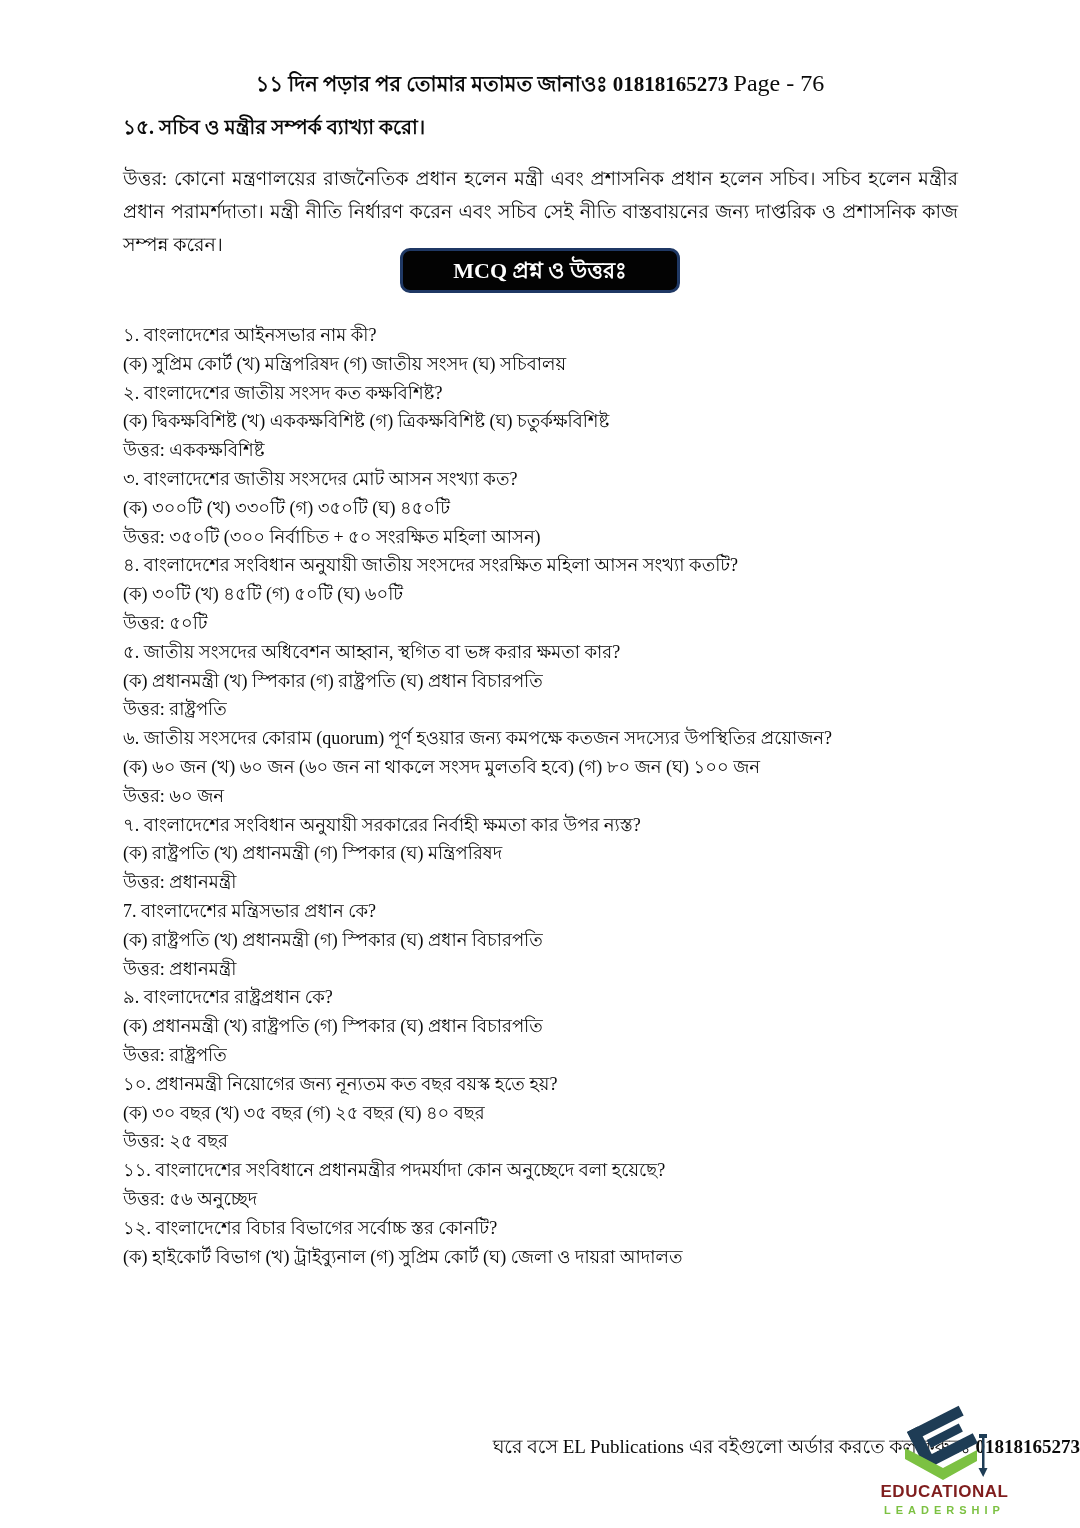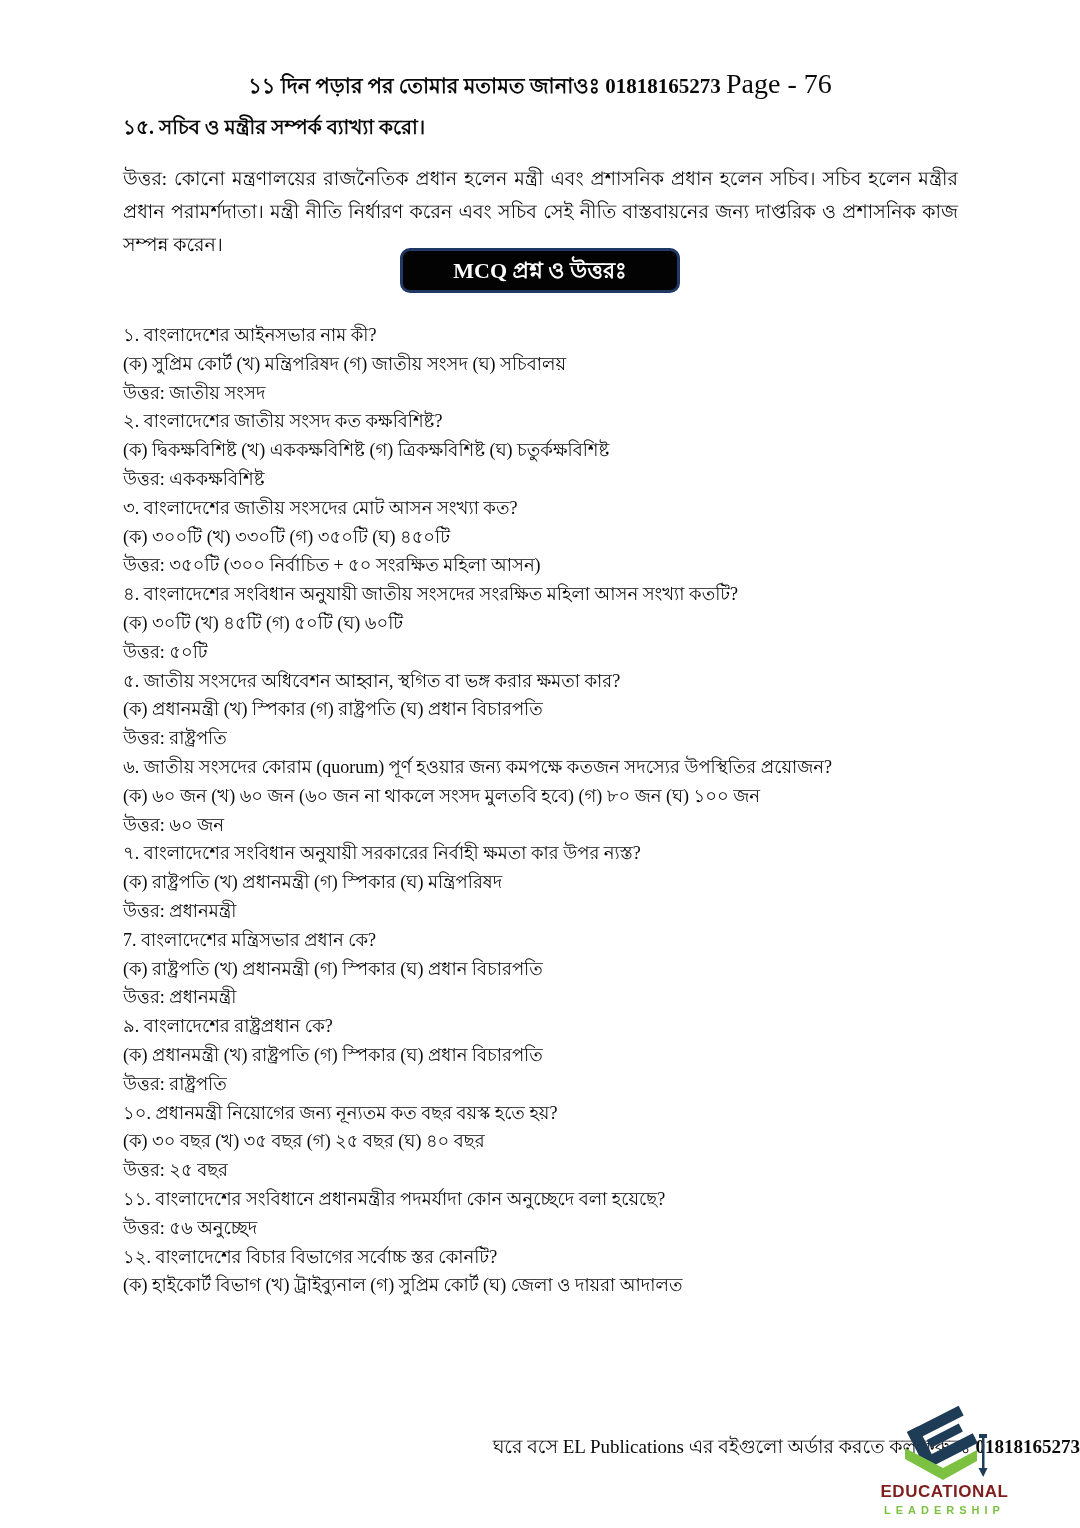--- a/index.html
+++ b/index.html
@@ -20,21 +20,21 @@
     top: 68px;
     left: 0;
     width: 1080px;
     text-align: center;
     font-size: 21px;
     white-space: nowrap;
   }
   .header .notice { font-weight: bold; }
   .header .page-label {
     font-weight: normal;
-    font-size: 28px;
+    font-size: 24px;
   }
   .q15-heading {
     position: absolute;
     top: 112px;
     left: 123px;
     width: 835px;
     font-size: 20px;
     font-weight: bold;
   }
   .q15-answer {
@@ -113,21 +113,20 @@
 
 <div class="q15-heading">১৫. সচিব ও মন্ত্রীর সম্পর্ক ব্যাখ্যা করো।</div>
 <div class="q15-answer">উত্তর: কোনো মন্ত্রণালয়ের রাজনৈতিক প্রধান হলেন মন্ত্রী এবং প্রশাসনিক প্রধান হলেন সচিব। সচিব হলেন মন্ত্রীর প্রধান পরামর্শদাতা। মন্ত্রী নীতি নির্ধারণ করেন এবং সচিব সেই নীতি বাস্তবায়নের জন্য দাপ্তরিক ও প্রশাসনিক কাজ সম্পন্ন করেন।</div>
 
 <div class="mcq-banner" style="background: rgb(3, 3, 3); border-color: rgb(31, 56, 100); color: rgb(255, 255, 255);">MCQ প্রশ্ন ও উত্তরঃ</div>
 
 <div class="mcq-list">
   <div class="mcq-item">
     <div>১. বাংলাদেশের আইনসভার নাম কী?</div>
     <div>(ক) সুপ্রিম কোর্ট (খ) মন্ত্রিপরিষদ (গ) জাতীয় সংসদ (ঘ) সচিবালয়</div>
-    <div>উত্তর: জাতীয় সংসদ</div>
   </div>
   <div class="mcq-item">
     <div>২. বাংলাদেশের জাতীয় সংসদ কত কক্ষবিশিষ্ট?</div>
     <div>(ক) দ্বিকক্ষবিশিষ্ট (খ) এককক্ষবিশিষ্ট (গ) ত্রিকক্ষবিশিষ্ট (ঘ) চতুর্কক্ষবিশিষ্ট</div>
     <div>উত্তর: এককক্ষবিশিষ্ট</div>
   </div>
   <div class="mcq-item">
     <div>৩. বাংলাদেশের জাতীয় সংসদের মোট আসন সংখ্যা কত?</div>
     <div>(ক) ৩০০টি (খ) ৩৩০টি (গ) ৩৫০টি (ঘ) ৪৫০টি</div>
     <div>উত্তর: ৩৫০টি (৩০০ নির্বাচিত + ৫০ সংরক্ষিত মহিলা আসন)</div>

